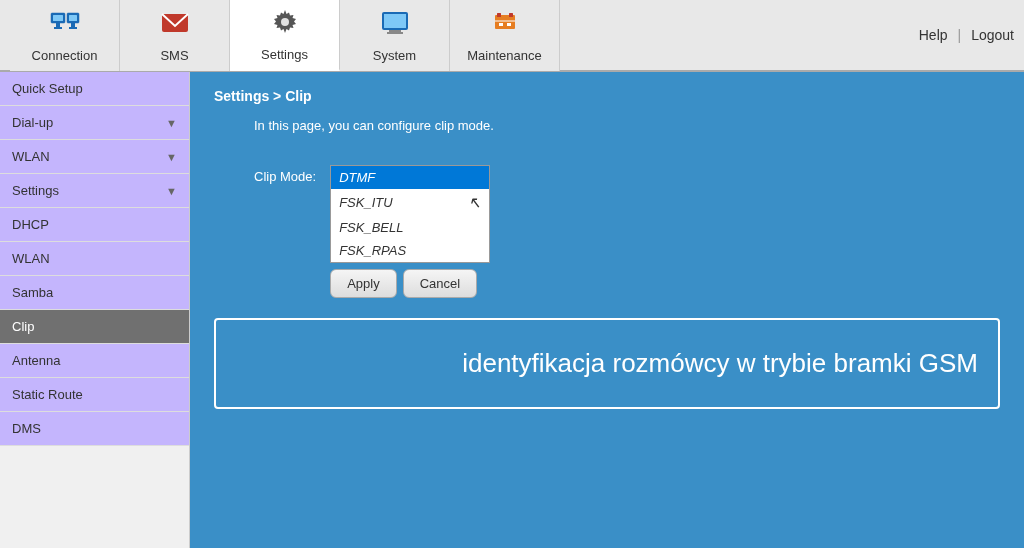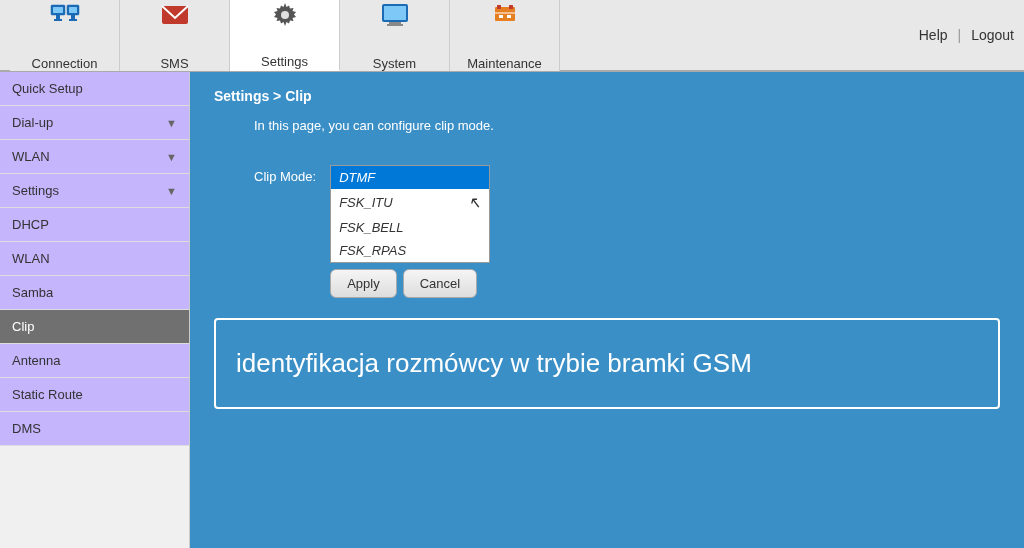--- a/index.html
+++ b/index.html
@@ -15,21 +15,21 @@
       padding: 0 10px;
     }
     .top-nav-left {
       display: flex;
       flex: 1;
     }
     .nav-item {
       display: flex;
       flex-direction: column;
       align-items: center;
-      justify-content: space-between;
+      justify-content: center;
       width: 110px;
       height: 72px;
       cursor: pointer;
       border-right: 1px solid #ccc;
       background: #e8e8e8;
       font-size: 13px;
       color: #333;
       text-decoration: none;
     }
     .nav-item.active {
@@ -160,21 +160,21 @@
       color: #333;
       border-radius: 6px;
       margin-right: 6px;
     }
 
     
     .info-box {
       border: 2px solid #fff;
       border-radius: 4px;
       padding: 28px 20px;
-      text-align: left;
+      text-align: right;
       margin-top: 10px;
     }
     .info-box-text {
       color: #fff;
       font-size: 26px;
       font-weight: normal;
     }
   </style>
 </head>
 <body>

